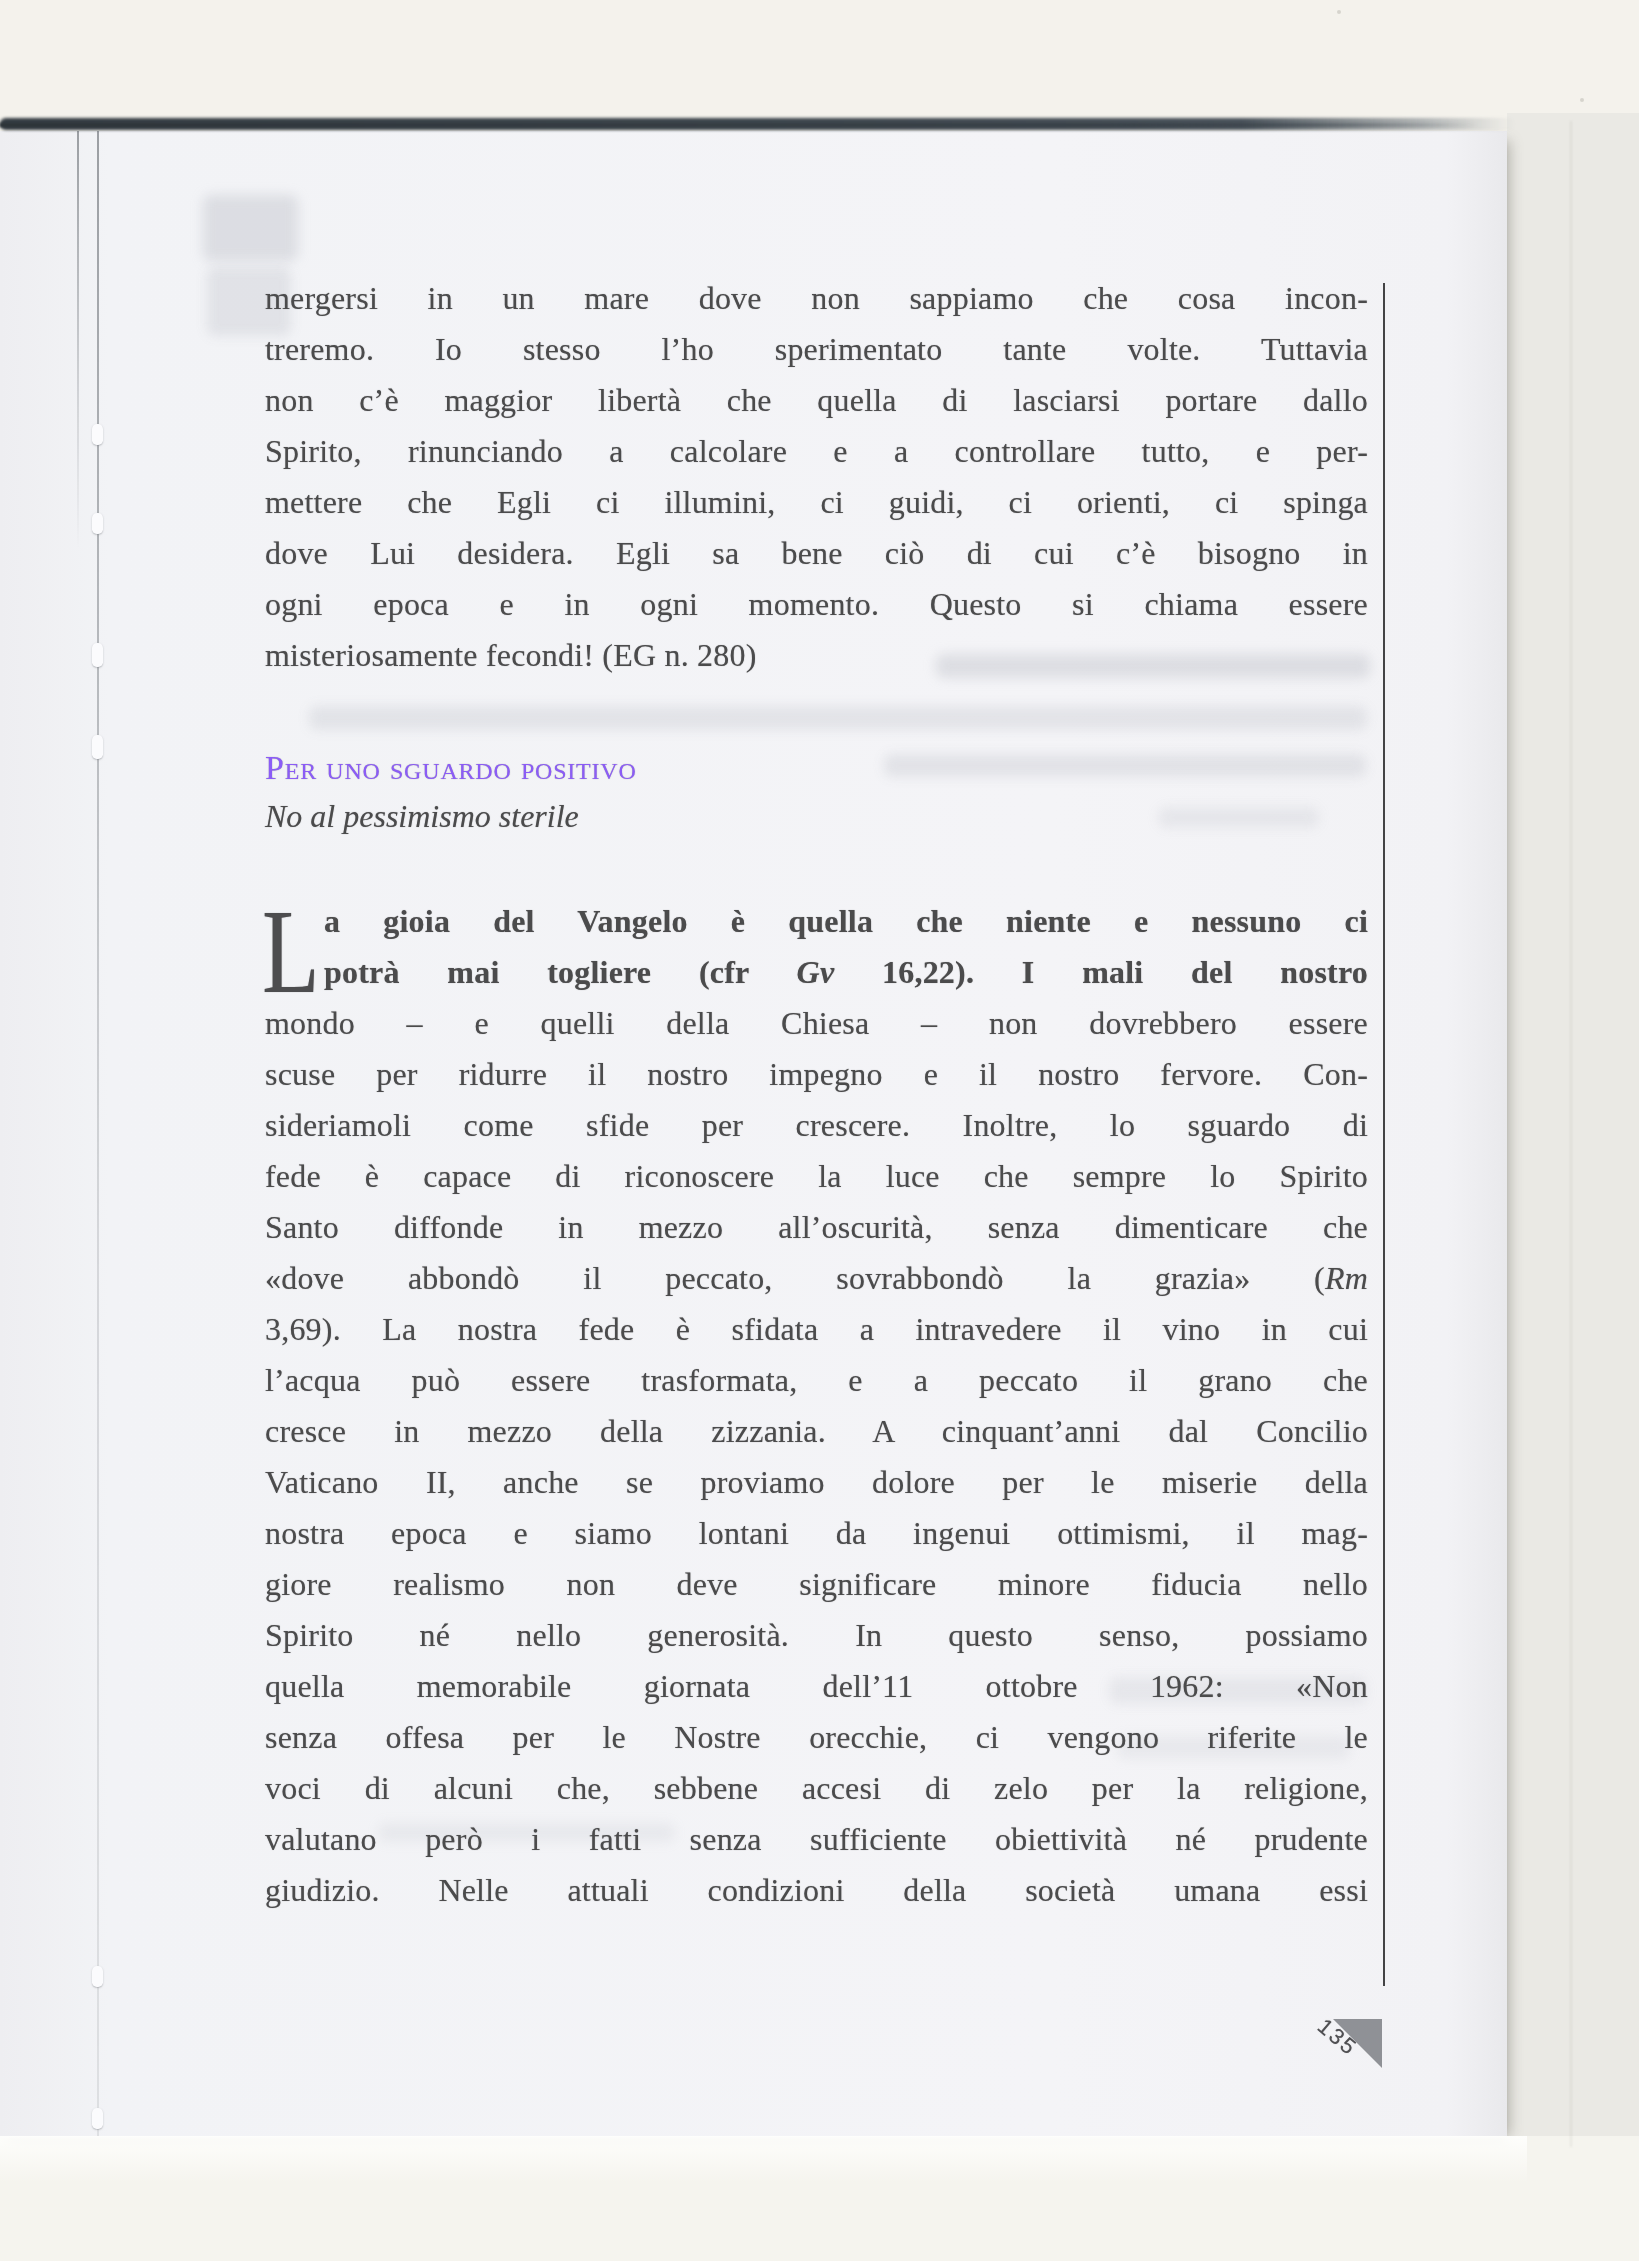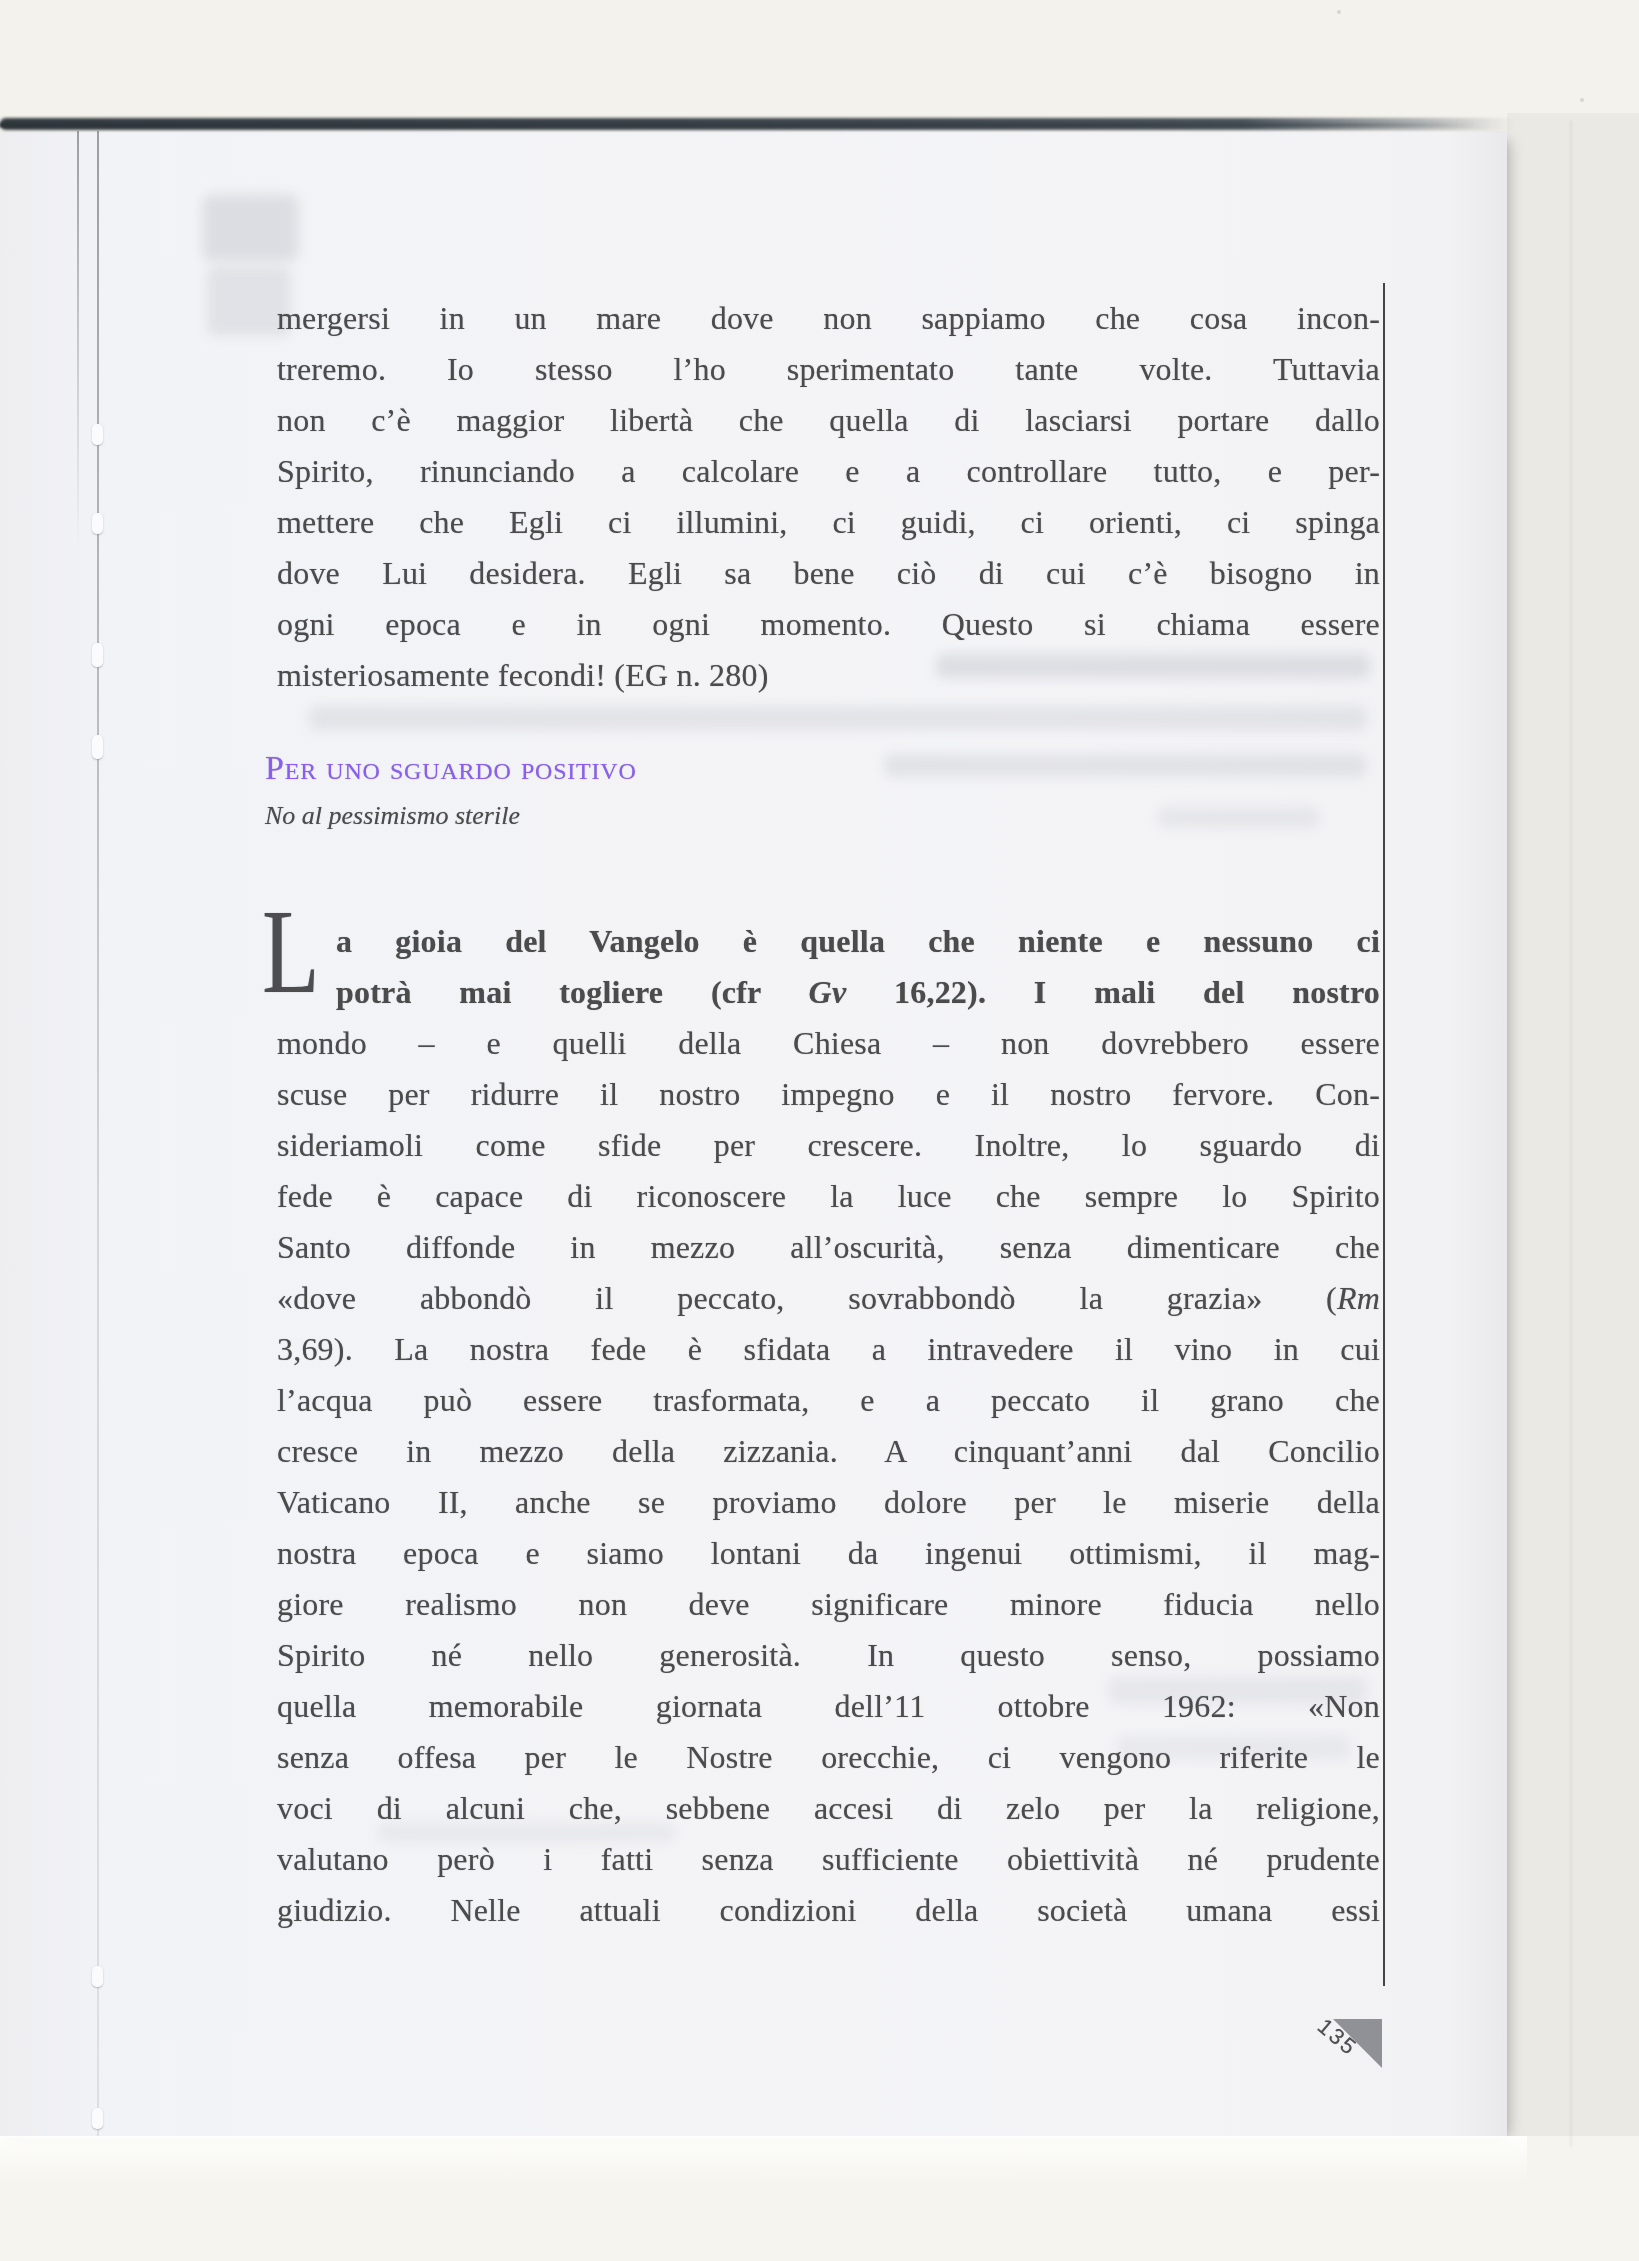--- a/index.html
+++ b/index.html
@@ -56,37 +56,37 @@
   .tline{
     display:block;height:51px;line-height:51px;font-size:32px;
     text-align:justify;text-align-last:justify;
     letter-spacing:0.2px;
     text-shadow:0 0 1px rgba(75,75,76,0.5);
     white-space:nowrap;
   }
   .tline i{font-style:italic;}
   .tline.align-left{text-align:center;text-align-last:left;}
   .tline.dc-indent{padding-left:59px;font-weight:bold;}
-  .para{position:absolute;left:12px;width:1103px;margin-top:20px;}
+  .para{position:absolute;left:0;width:1103px;}
   #para1{top:273px;}
   #para2{top:896px;}
   .drop-cap{
     position:absolute;left:-3.2px;top:891px;width:64px;height:121px;
     font-size:121px;line-height:121px;color:#4d4d4f;
     transform:scaleX(0.78);transform-origin:left top;
     text-shadow:0 0 1.2px rgba(75,75,76,0.5);
   }
   .heading{
     position:absolute;left:0;top:743px;height:50px;line-height:50px;
     font-size:34px;font-variant:small-caps;letter-spacing:0.8px;color:#8b5cf6;
     text-shadow:0 0 1px rgba(75,75,76,0.5);
   }
   .subheading{
     position:absolute;left:0;top:791px;height:50px;line-height:50px;
-    font-size:26px;font-style:italic;color:#4b4b4c;
+    font-size:32px;font-style:italic;color:#4b4b4c;
     text-shadow:0 0 1px rgba(75,75,76,0.5);
   }
   
   .margin-rule{
     position:absolute;left:1383px;top:283px;width:2.4px;height:1703px;
     background:#434345;filter:blur(0.3px);
   }
   
   .corner-triangle{
     position:absolute;left:1333px;top:2019px;width:49px;height:49px;

